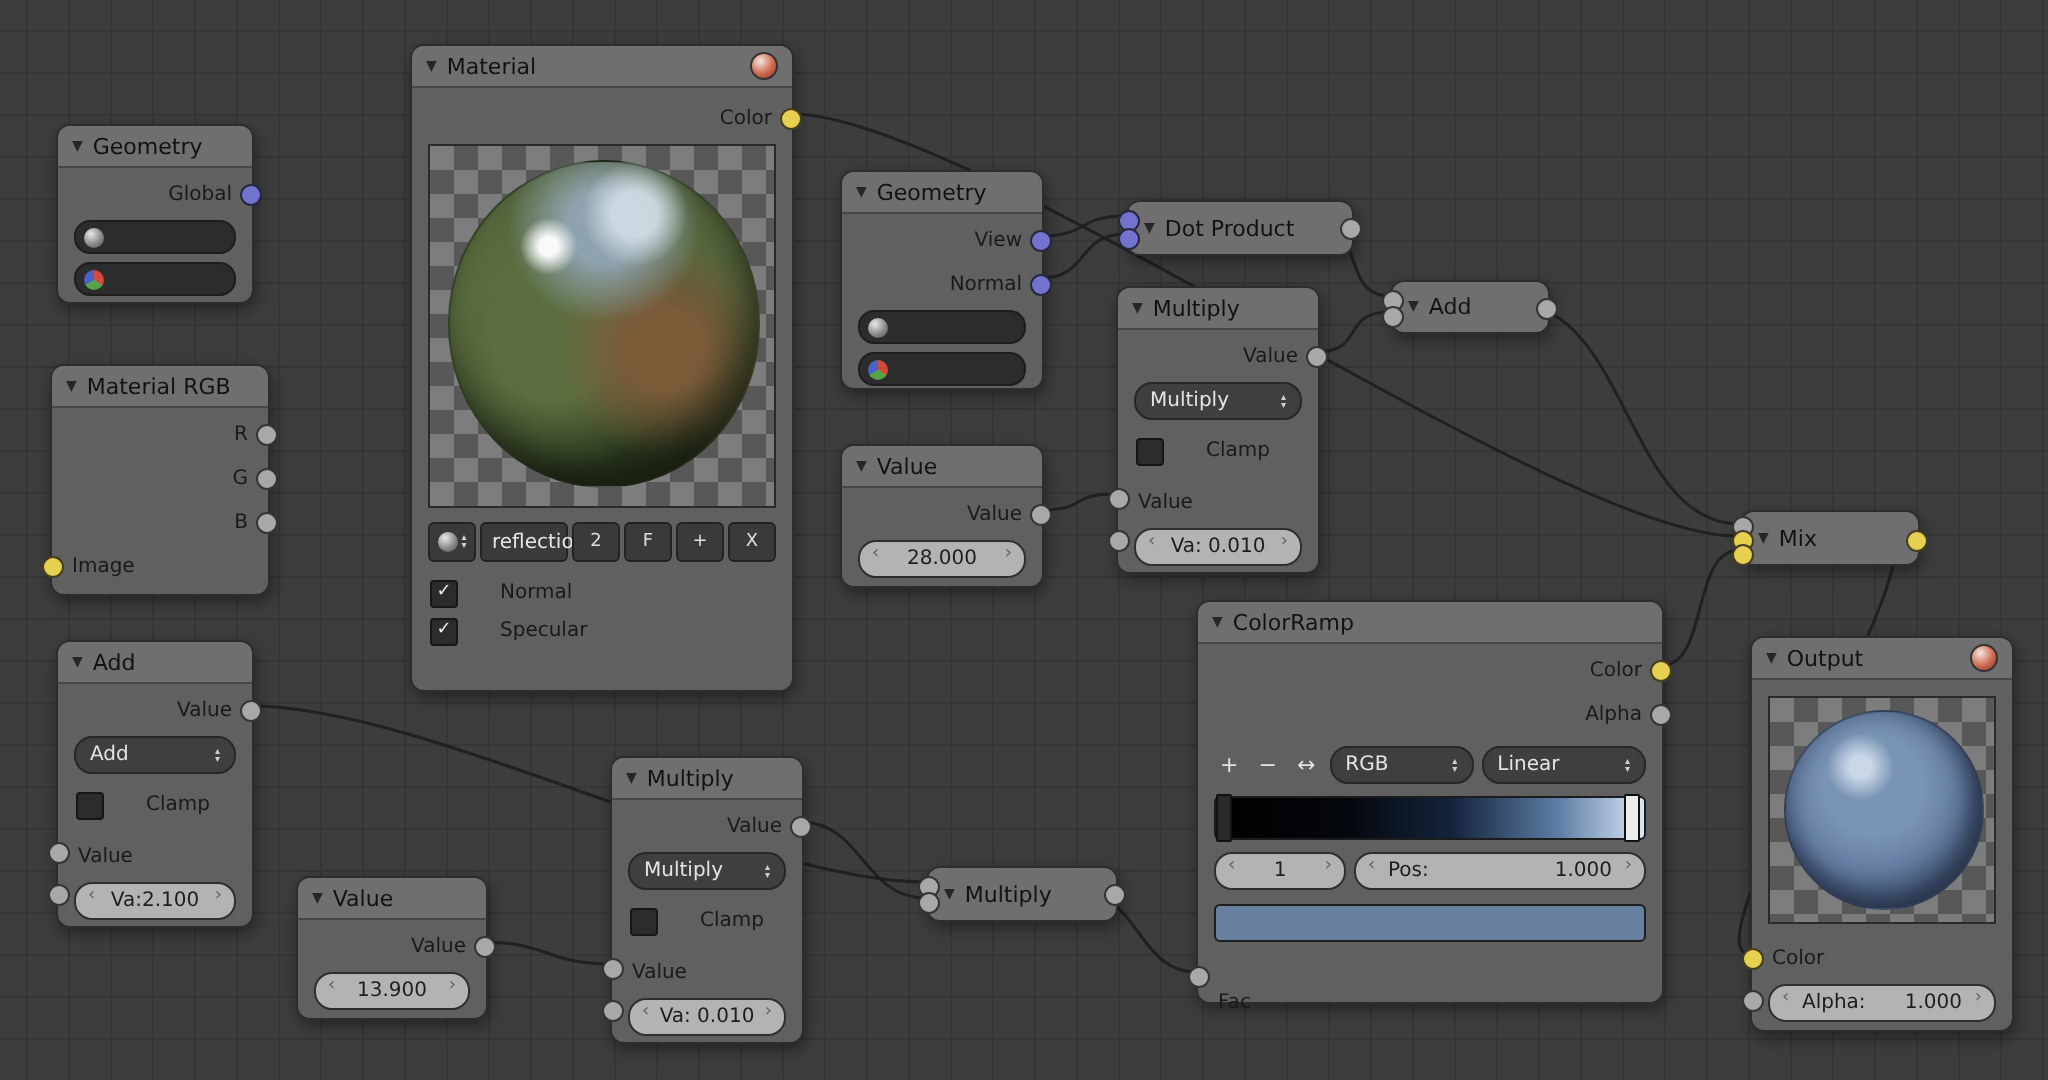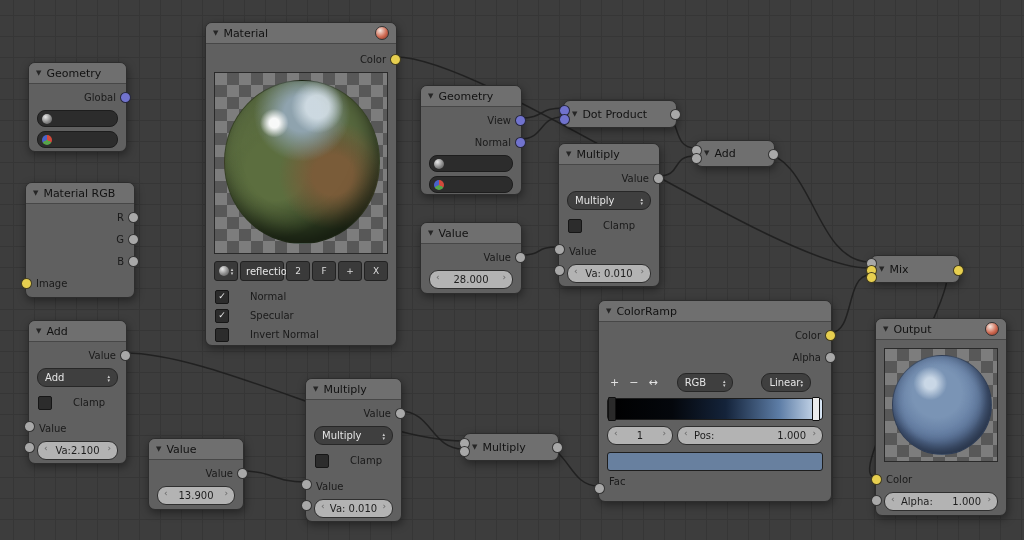--- a/index.html
+++ b/index.html
@@ -52,21 +52,21 @@
     background:
       radial-gradient(circle at 38% 28%, #c9d7e6 0 6%, rgba(201,215,230,0) 18%),
       radial-gradient(circle at 45% 38%, #7a94b5 0 30%, rgba(122,148,181,0) 62%),
       radial-gradient(circle at 50% 50%, #5a739a 0 55%, #3c4f73 82%, #2a3852 100%);
     box-shadow:inset -5px -8px 14px rgba(0,0,0,.45);border:1px solid rgba(0,0,0,.35)}
   .dbrow{display:flex;align-items:center;gap:2px;height:18px;margin:8px 8px 0}
   .dbbtn{height:18px;min-width:16px;background:#3a3a3a;border:1px solid #222;border-radius:3px;display:flex;align-items:center;justify-content:center;color:#ddd;font-size:9px;padding:0 3px;gap:2px}
   .dbname{flex:1;justify-content:flex-start;color:#e6e6e6;font-size:10px;padding:0 5px}
   .tools{display:flex;align-items:center;gap:4px;margin:8px 8px 0;height:17px}
   .tbtn{color:#e2e2e2;font-size:11px;padding:0 3px;line-height:17px}
-  .tools .menu{margin:12px}
+  .tools .menu{margin:0}
   .ramp{position:relative;height:20px;margin:7px 8px 0;border:1px solid #1c1c1c;border-radius:3px;
     background:linear-gradient(90deg,#000 0%,#04070c 30%,#14233a 55%,#5d7da6 80%,#d9e6f5 100%)}
   .rh{position:absolute;top:-2px;bottom:-2px;width:6px;border:1px solid #111;border-radius:1px}
   .rh.l{left:0;background:#2a2a2a}
   .rh.r{right:2px;background:#ececec}
   .posrow{display:flex;gap:4px;margin:6px 8px 0}
   .posrow .slider{margin:0}
   .posrow .idx{width:64px}
   .posrow .pos{flex:1}
   .swatch{height:17px;margin:7px 8px 0;background:#68809f;border:1px solid #1e1e1e;border-radius:3px}
@@ -155,24 +155,20 @@
       <span class="dbbtn">X</span>
     </div>
     <div class="checkrow" style="margin-top:10px">
       <span class="cb">✓</span>
       <span>Normal</span>
     </div>
     <div class="checkrow">
       <span class="cb">✓</span>
       <span>Specular</span>
     </div>
-    <div class="checkrow">
-      <span class="cb"></span>
-      <span>Invert Normal</span>
-    </div>
     <span class="sock yellow" style="right:-5px;top:31px"></span>
   </div>
 
   <div class="node" style="left:420px;top:85px;width:100px;height:108px">
     <div class="hdr">
       <span class="tri">▼</span>
       <span>Geometry</span>
     </div>
     <div class="row r">
         <span>View</span>
@@ -354,21 +350,21 @@
     <div class="posrow">
       <div class="slider idx">
           <span>1</span>
         </div>
       <div class="slider pos split">
         <span>Pos:</span>
         <span>1.000</span>
       </div>
     </div>
     <div class="swatch"></div>
-    <div class="row" style="margin-top:1px">
+    <div class="row" style="margin-top:21px">
         <span>Fac</span>
       </div>
     <span class="sock yellow" style="right:-5px;top:29px"></span>
     <span class="sock gray" style="right:-5px;top:51px"></span>
     <span class="sock gray" style="left:-5px;top:182px"></span>
   </div>
 
   <div class="node collapsed" style="left:870px;top:255px;width:72px;height:26px">
     <span class="tri">▼</span>
     <span>Mix</span>

